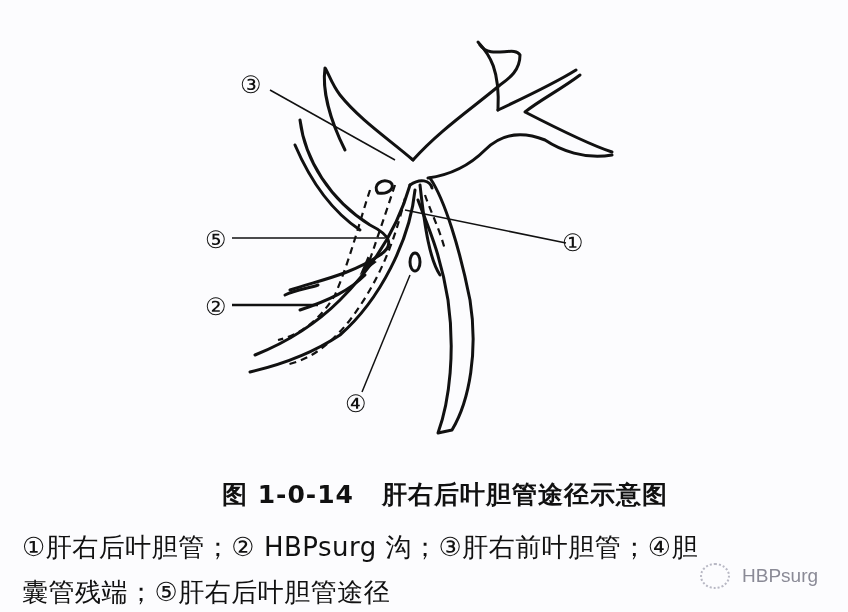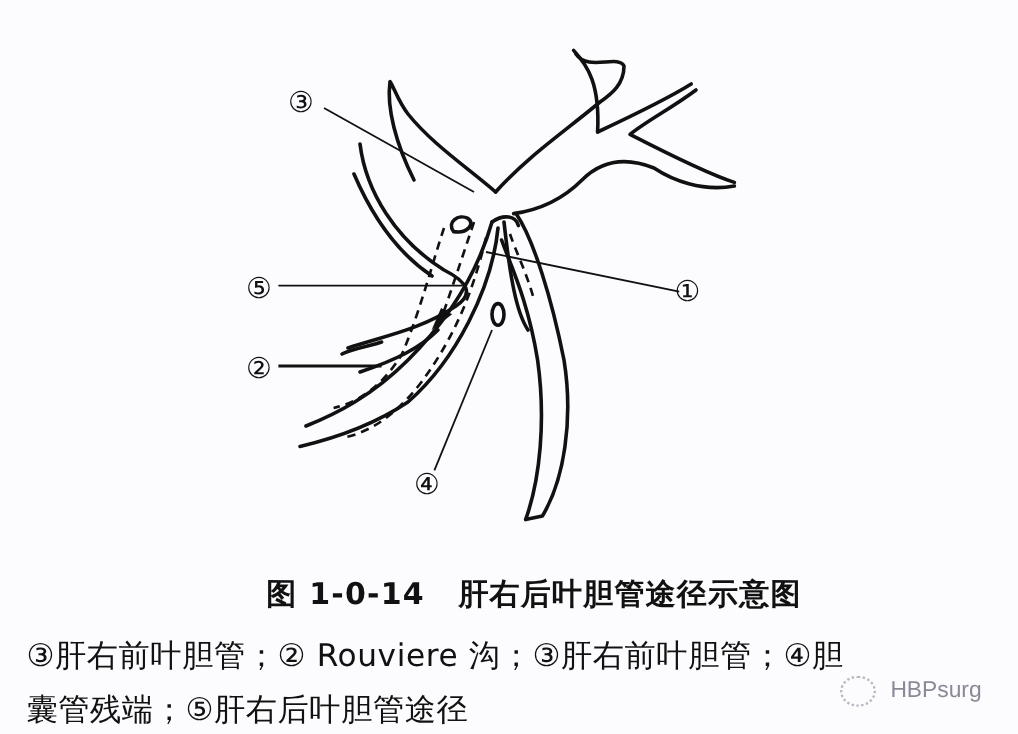--- a/index.html
+++ b/index.html
@@ -65,20 +65,20 @@
   <span class="label" style="left:240px;top:73px;">③</span>
   <span class="label" style="left:345px;top:392px;">④</span>
   <span class="label" style="left:205px;top:228px;">⑤</span>
 </div>
 
 <div id="caption-title">
   <span class="fig-no">图 1-0-14</span><span>肝右后叶胆管途径示意图</span>
 </div>
 
 <div id="legend">
-  <div>③肝右前叶胆管；② Rouviere 沟；③肝右前叶胆管；④胆</div>
+  <div>①肝右后叶胆管；② HBPsurg 沟；③肝右前叶胆管；④胆</div>
   <div>囊管残端；⑤肝右后叶胆管途径</div>
 </div>
 
 <div id="watermark">
   <span class="wm-icon"></span>
   <span>HBPsurg</span>
 </div>
 
 </body></html>

